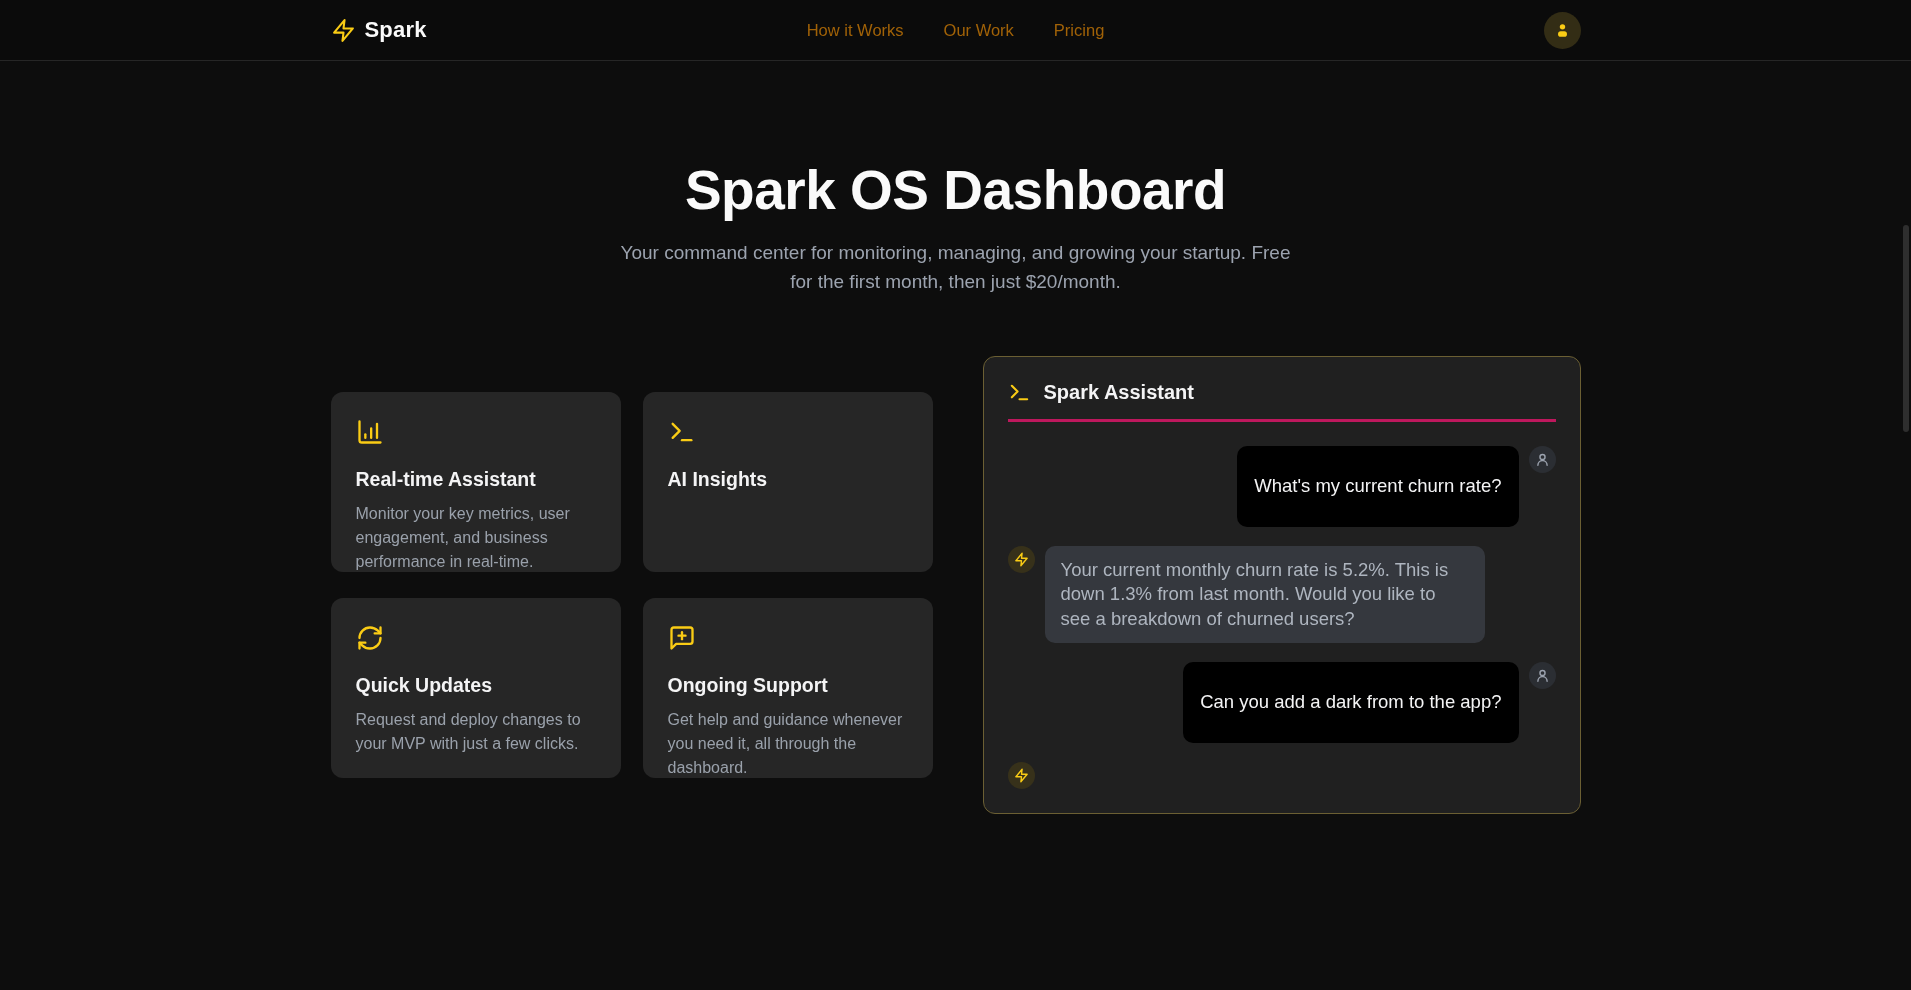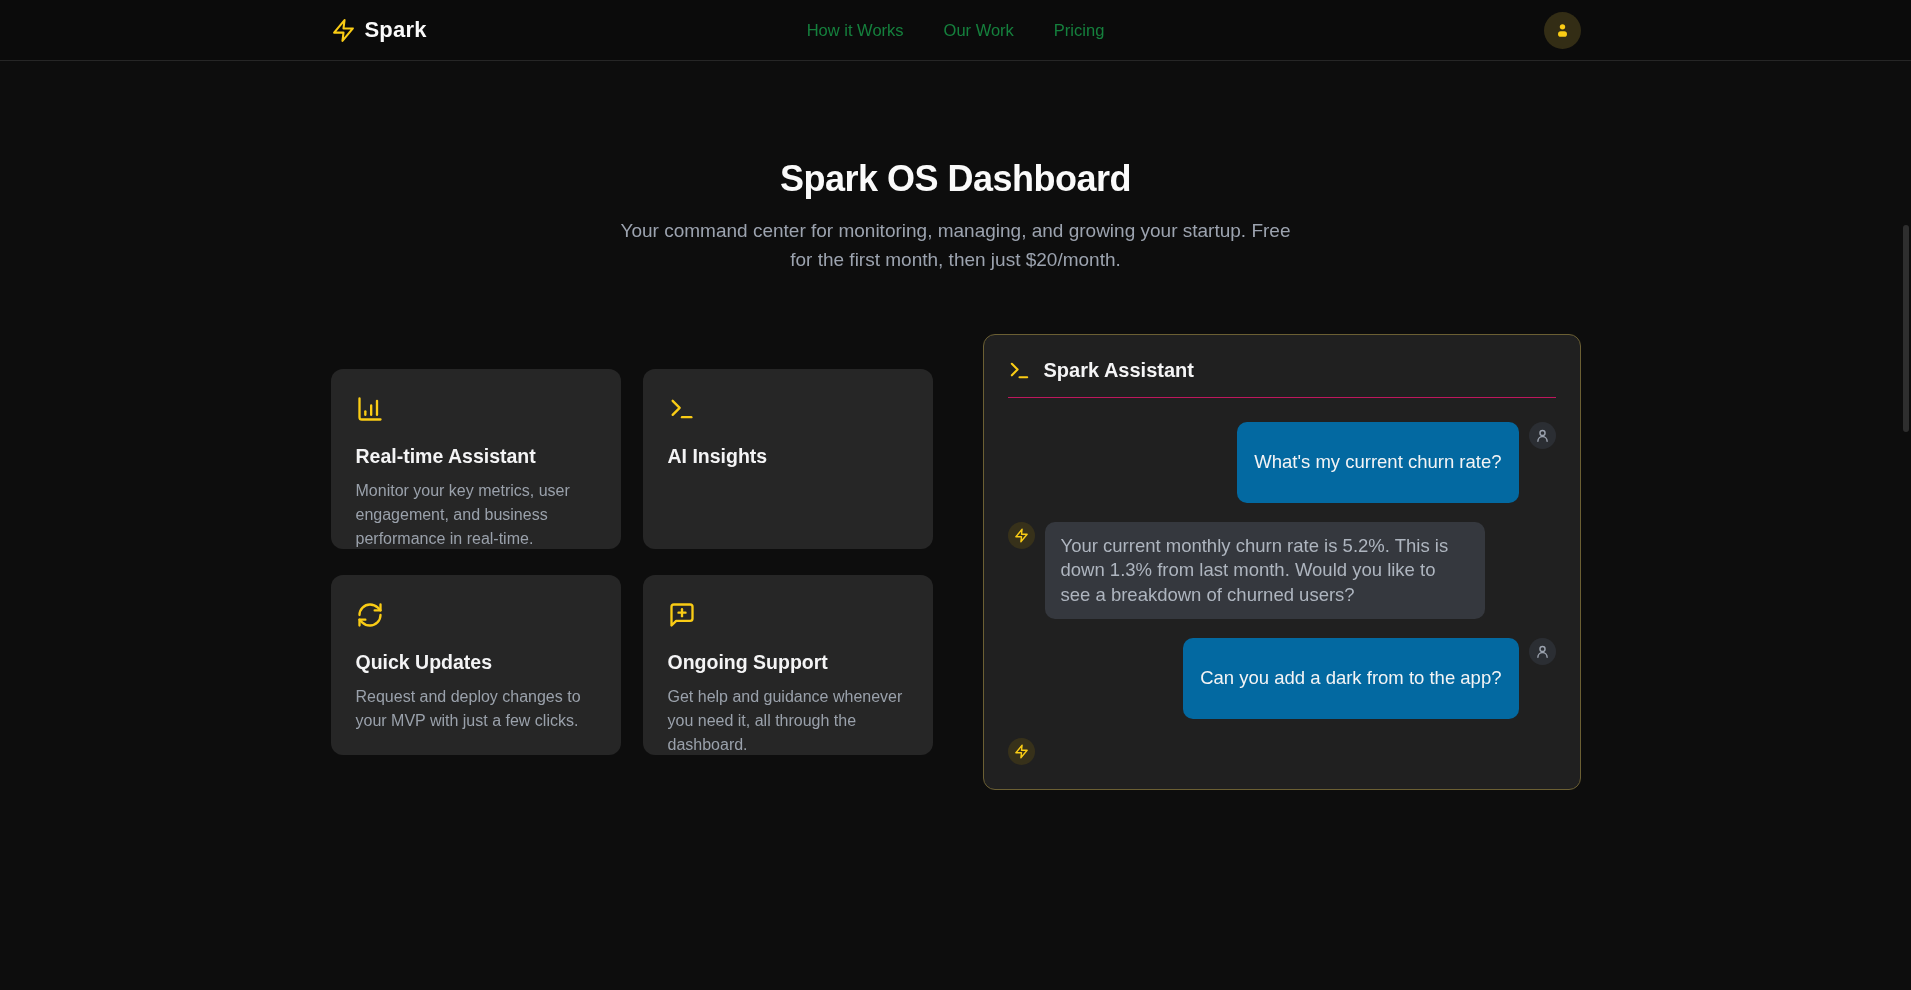--- a/index.html
+++ b/index.html
@@ -27,33 +27,33 @@
   }
   .brand {
     display: flex;
     align-items: center;
     gap: 9px;
     cursor: pointer;
   }
   .brand-icon { color: #facc15; display: flex; }
   .brand-name { font-size: 22px; font-weight: 700; color: #fafafa; letter-spacing: 0.2px; }
   .nav-links { display: flex; gap: 40px; position: absolute; left: 50%; transform: translateX(-50%); }
-  .nav-link { font-size: 16.5px; color: #15803d; cursor: pointer; }
+  .nav-link { font-size: 16.5px; color: #a16207; cursor: pointer; }
   .avatar-btn {
     width: 37px; height: 37px;
     border-radius: 50%;
     background: #332d15;
     display: flex; align-items: center; justify-content: center;
     cursor: pointer;
     border: none;
   }
   
   .hero { text-align: center; margin-top: 97px; }
   .hero-title {
-    font-size: 36px;
+    font-size: 55px;
     font-weight: 800;
     letter-spacing: -0.5px;
     color: #fafafa;
   }
   .hero-subtitle {
     margin: 16px auto 0 auto;
     max-width: 690px;
     font-size: 19px;
     line-height: 29px;
     color: #9ca3af;
@@ -89,40 +89,40 @@
     background: #202020;
     border: 1px solid #6b5f33;
     border-radius: 12px;
     padding: 24px;
   }
   .chat-header {
     display: flex;
     align-items: center;
     gap: 13px;
     padding-bottom: 15px;
-    border-bottom: 1px solid #be185d;
+    border-bottom: 3px solid #be185d;
   }
   .chat-header-icon { color: #facc15; display: flex; }
   .chat-title { font-size: 20px; font-weight: 700; color: #f4f4f5; }
   .chat-messages {
     margin-top: 24px;
     display: flex;
     flex-direction: column;
     gap: 19px;
   }
   .msg-row { display: flex; gap: 10px; }
   .msg-row.user { justify-content: flex-end; }
   .msg-row.assistant { justify-content: flex-start; }
   .bubble {
     border-radius: 10px;
     font-size: 18.5px;
     line-height: 24.5px;
   }
   .bubble.user {
-    background: #0369a1;
+    background: #000000;
     color: #f4f4f5;
     padding: 28px 17px;
   }
   .bubble.assistant {
     background: #35383e;
     color: #aeb5bf;
     padding: 12px 16px;
     max-width: 440px;
   }
   .msg-avatar {

